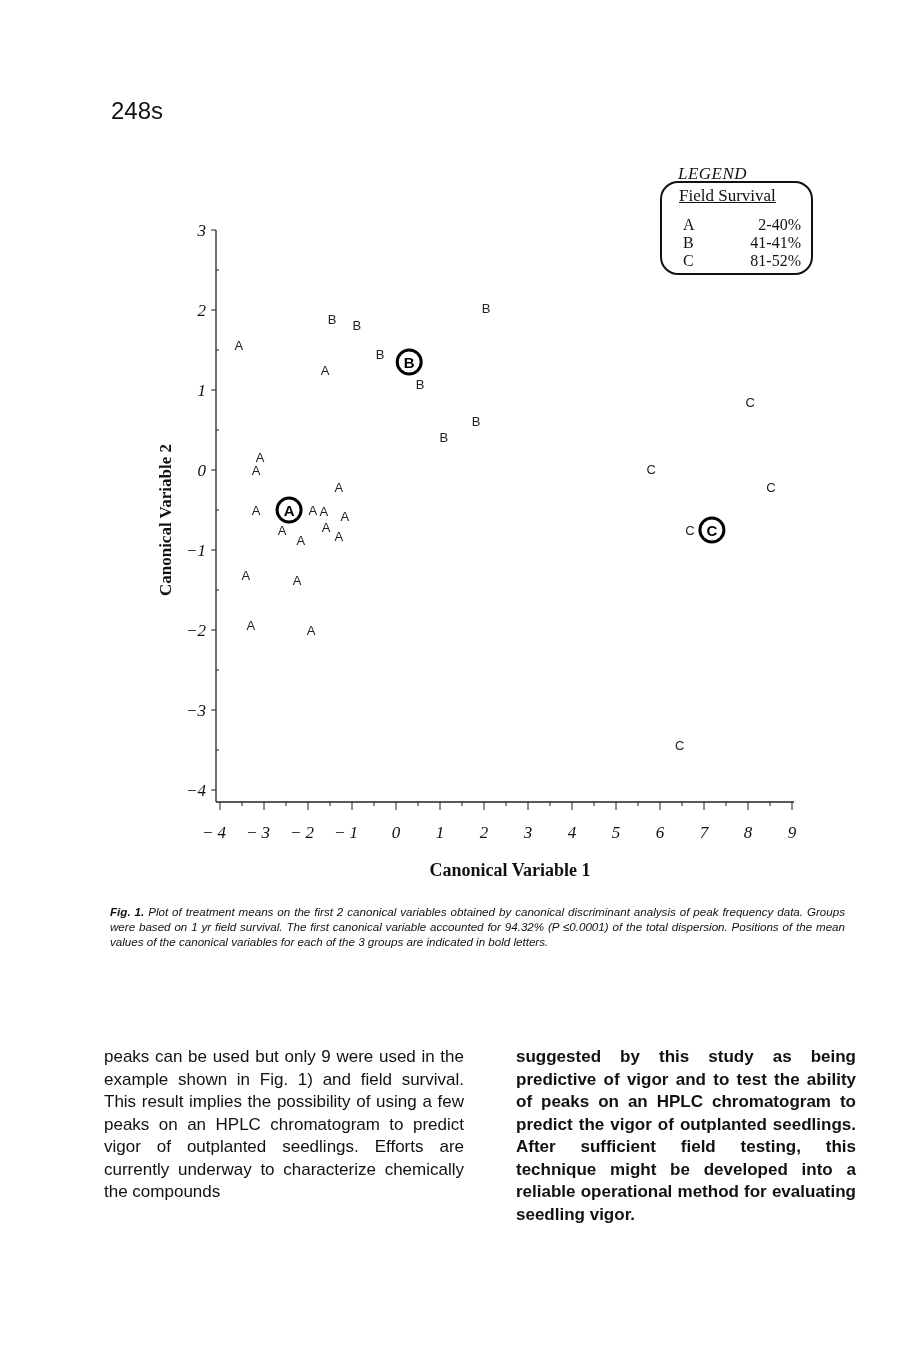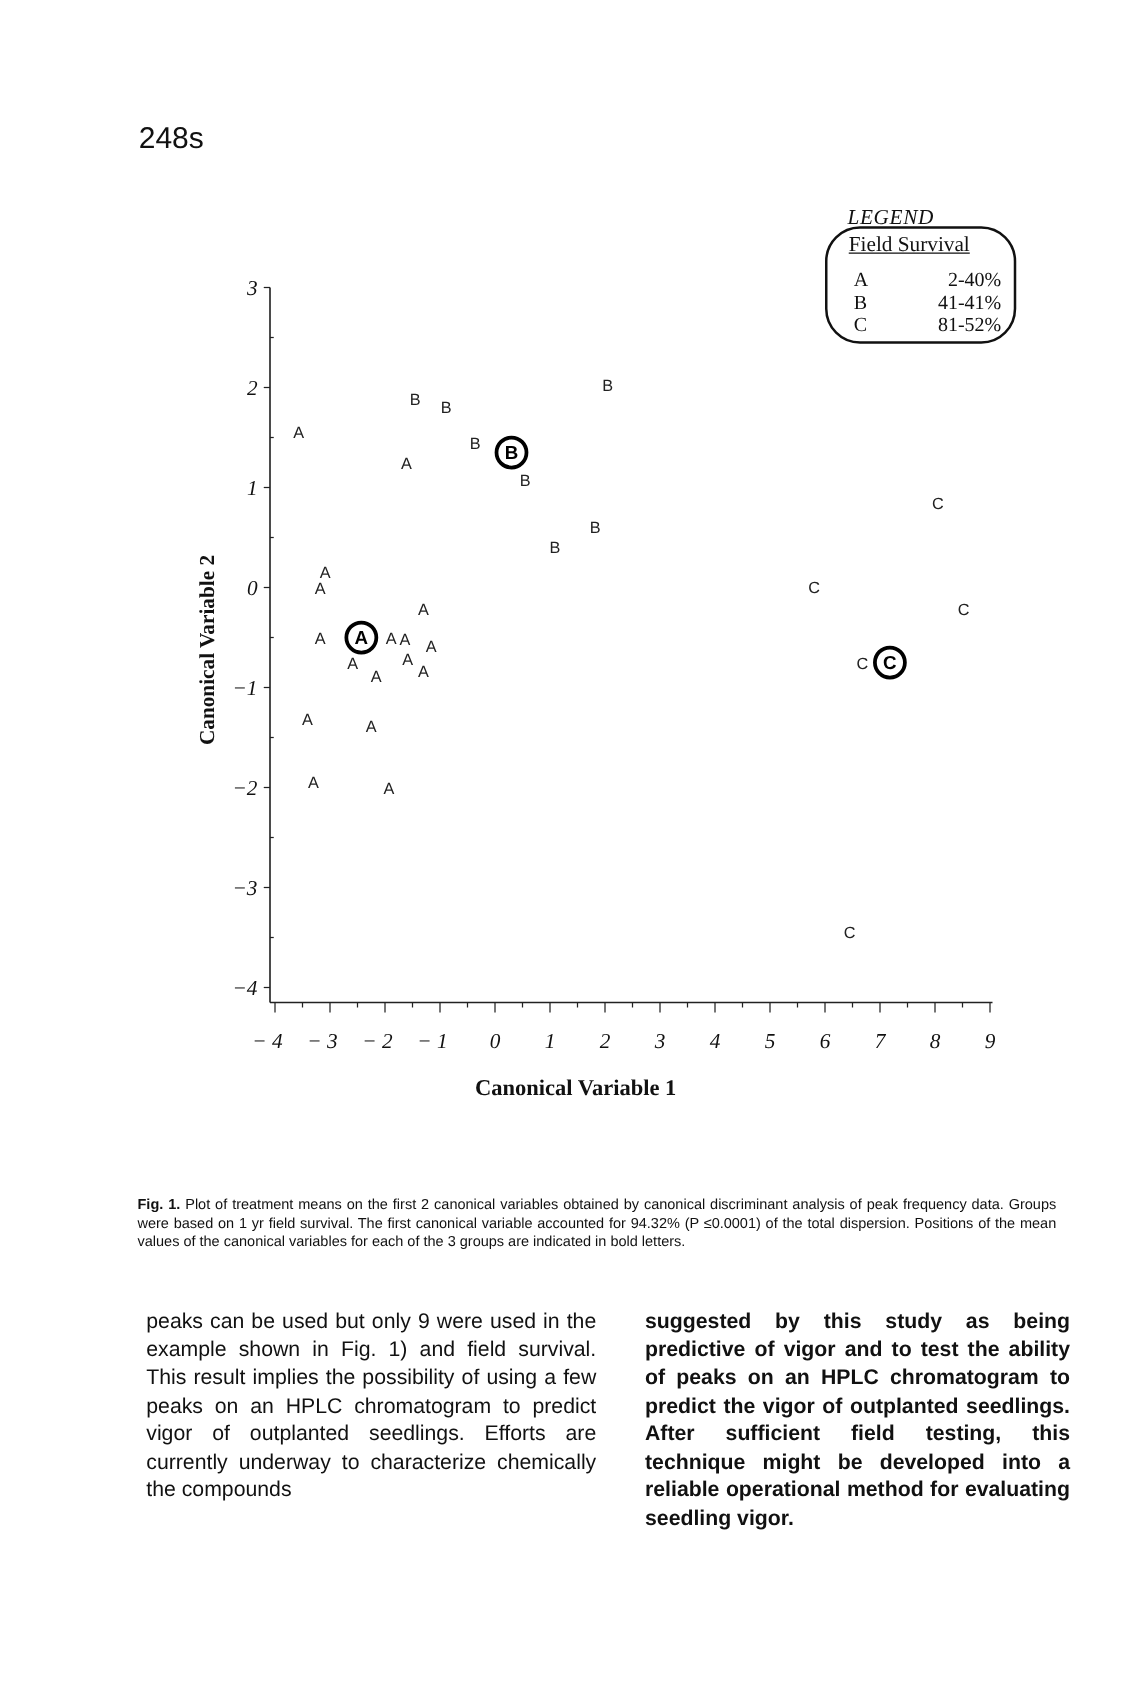--- a/index.html
+++ b/index.html
@@ -1,30 +1,30 @@
 <!DOCTYPE html>
 <html><head>
 <meta charset="utf-8">
 <style>
   html, body { margin: 0; padding: 0; background: #ffffff; }
   body { width: 897px; height: 1345px; position: relative; overflow: hidden; font-family: "Liberation Sans", sans-serif; color: #111; }
   .page-number { position: absolute; left: 111px; top: 97px; font-size: 24px; }
   #chart { position: absolute; left: 0; top: 0; }
   .legend-title { position: absolute; left: 678px; top: 164px; font-family: "Liberation Serif", serif; font-style: italic; font-size: 17px; letter-spacing: 0.5px; }
-  .legend-box { position: absolute; left: 660px; top: 181px; width: 149px; height: 90px; border: 2px solid #111; border-radius: 28px; font-family: "Liberation Serif", serif; }
+  .legend-box { position: absolute; left: 660px; top: 181px; width: 149px; height: 90px; border: 2px solid #111; border-radius: 18px; font-family: "Liberation Serif", serif; }
   .legend-heading { position: absolute; left: 17px; top: 3px; font-size: 17px; text-decoration: underline; }
   .legend-row { position: absolute; left: 21px; font-size: 16px; width: 120px; }
   .legend-row .lk { position: absolute; left: 0; font-weight: normal; }
   .legend-row .lv { position: absolute; right: 2px; }
   .ylabel { position: absolute; left: 66px; top: 510px; width: 200px; transform: rotate(-90deg); transform-origin: center; font-family: "Liberation Serif", serif; font-weight: bold; font-size: 17px; text-align: center; }
-  .xlabel { position: absolute; left: 380px; top: 860px; width: 260px; font-family: "Liberation Serif", serif; font-weight: bold; font-size: 18px; }
-  .caption { position: absolute; left: 110px; top: 956px; width: 735px; font-size: 11.6px; line-height: 15px; text-align: justify; }
+  .xlabel { position: absolute; left: 380px; top: 860px; width: 260px; text-align: center; font-family: "Liberation Serif", serif; font-weight: bold; font-size: 18px; }
+  .caption { position: absolute; left: 110px; top: 904px; width: 735px; font-size: 11.6px; line-height: 15px; text-align: justify; font-style: italic; }
   .caption b { font-weight: bold; }
   .col { position: absolute; top: 1046px; width: 360px; font-size: 17px; line-height: 22.5px; text-align: justify; }
-  .col-left { left: 117px; }
+  .col-left { left: 104px; }
   .col-right { left: 516px; width: 340px; font-weight: bold; }
   .pt { font-family: "Liberation Sans", sans-serif; font-size: 13px; fill: #222; }
   .tick-lbl { font-family: "Liberation Serif", serif; font-style: italic; font-size: 17px; fill: #111; }
   .mean-lbl { font-family: "Liberation Sans", sans-serif; font-weight: bold; font-size: 15px; fill: #000; }
 </style>
 </head>
 <body>
 
 <div class="page-number">248s</div>
 

